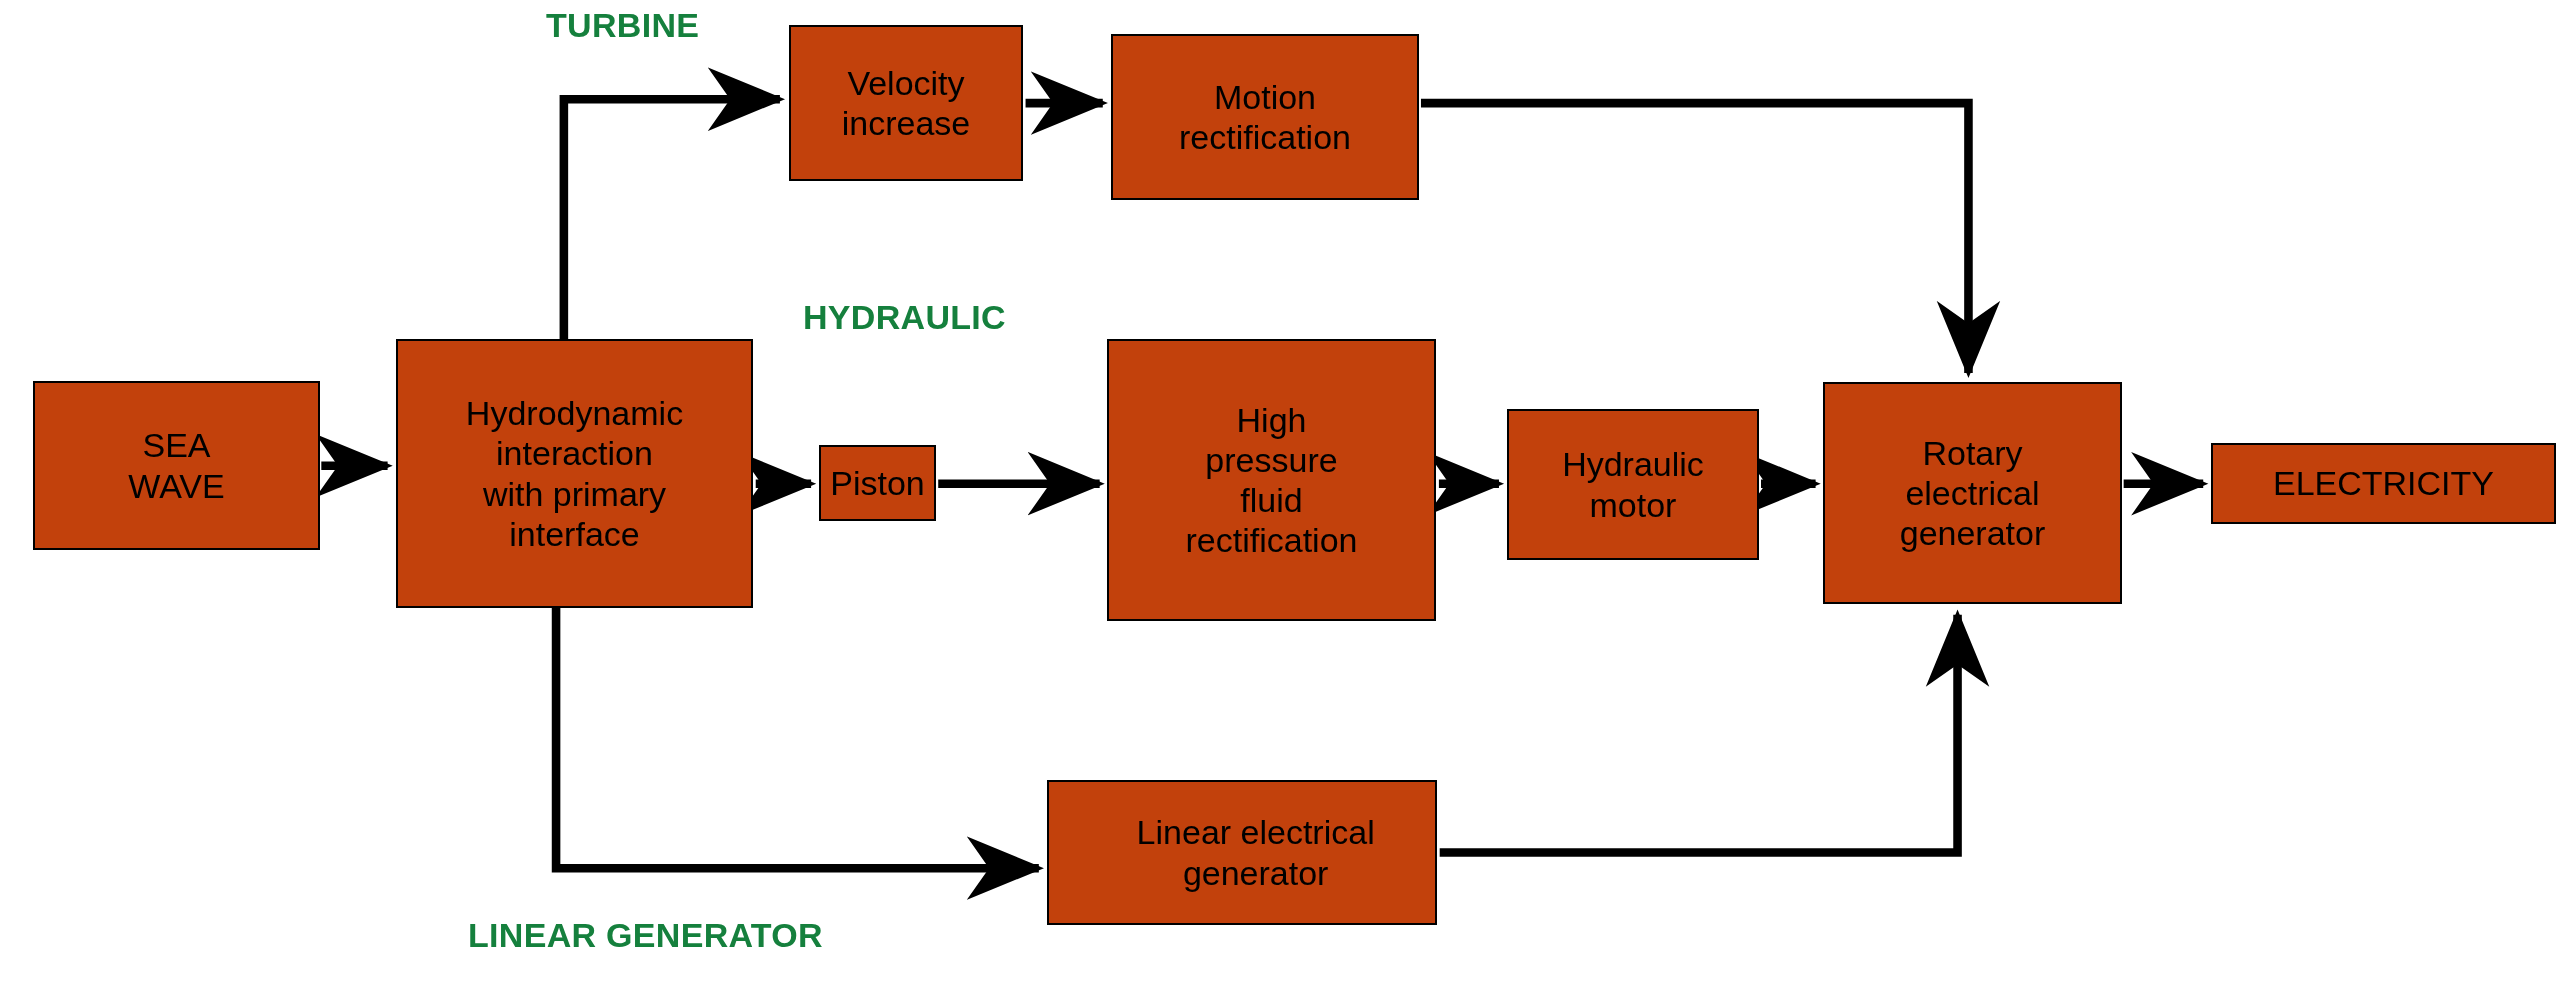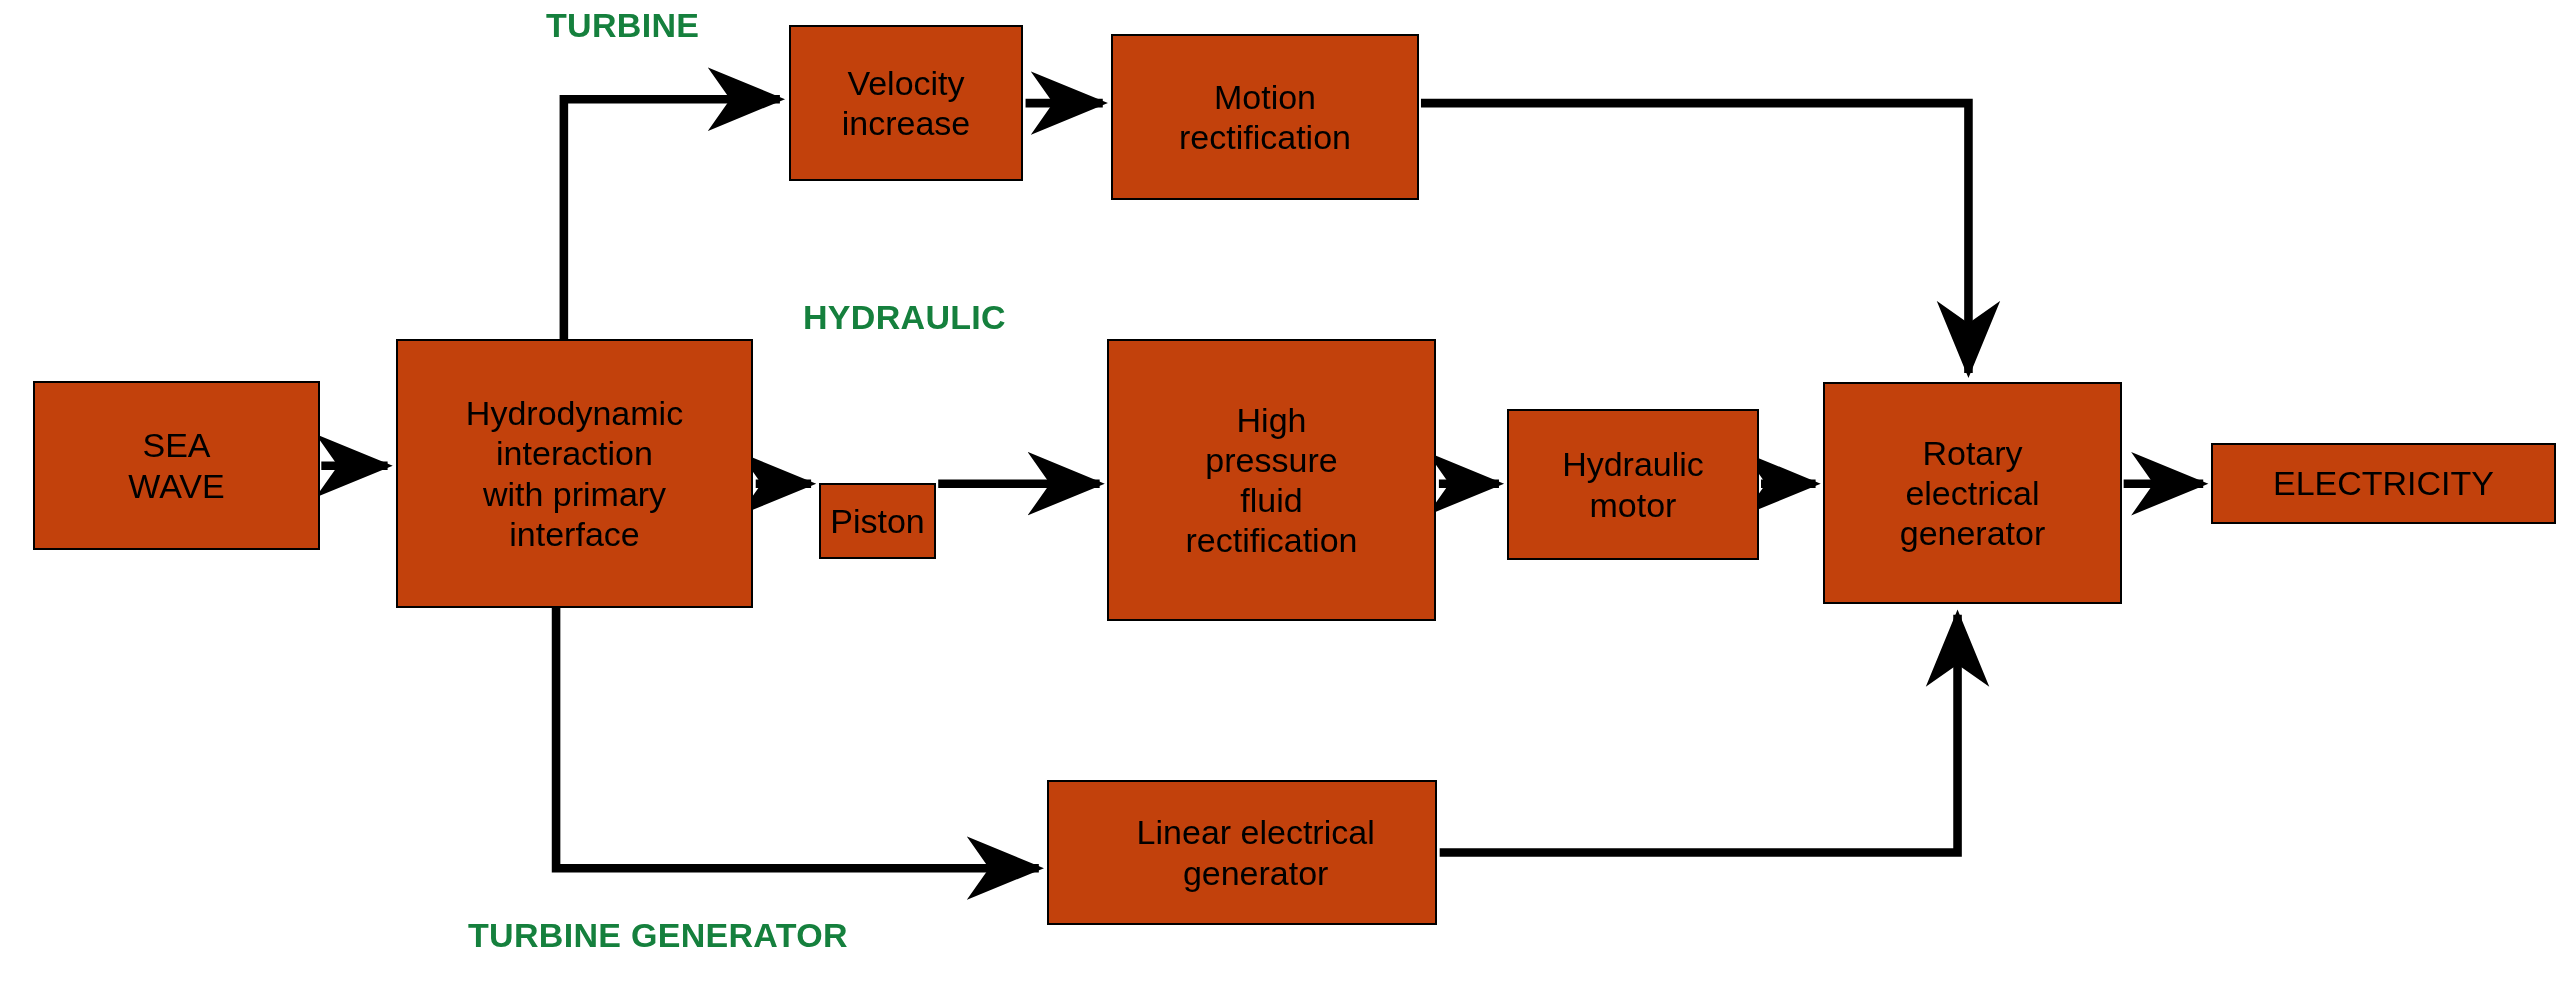--- a/index.html
+++ b/index.html
@@ -51,21 +51,21 @@
     font-weight: bold;
     letter-spacing: 0.3px;
     white-space: nowrap;
     z-index: 4;
   }
   
   #node-sea-wave            { left: 33px;   top: 381px;  width: 287px;  height: 169px; }
   #node-hydrodynamic        { left: 396px;  top: 339px;  width: 357px;  height: 269px; }
   #node-velocity-increase   { left: 789px; top: 25px;   width: 234px;  height: 156px; }
   #node-motion-rect         { left: 1111px; top: 34px;   width: 308px;  height: 166px; }
-  #node-piston              { left: 819px; top: 445px;  width: 117px;  height: 76px;  font-size: 34px; margin-top: 38px; }
+  #node-piston              { left: 819px; top: 445px;  width: 117px;  height: 76px;  font-size: 34px; }
   #node-hp-fluid            { left: 1107px; top: 339px;  width: 329px;  height: 282px; }
   #node-hydraulic-motor     { left: 1507px; top: 409px;  width: 252px;  height: 151px; }
   #node-rotary-gen          { left: 1823px; top: 382px;  width: 299px;  height: 222px; }
   #node-electricity         { left: 2211px; top: 443px;  width: 345px;  height: 81px; }
   #node-linear-gen          { left: 1047px; top: 780px; width: 390px;  height: 145px; padding-left: 32px; }
   
   #label-turbine   { left: 546px;  top: 6.2px;    }
   #label-hydraulic { left: 803px; top: 298px;  }
   #label-linear    { left: 468px;  top: 916px; }
 </style>
@@ -101,21 +101,21 @@
 
     <path d="M 713,778 L 713,1113 L 1332,1113" stroke="#000000" stroke-width="11" fill="none" marker-end="url(#ah)"></path>
 
     <path d="M 1846,1093 L 2510,1093 L 2510,788" stroke="#000000" stroke-width="11" fill="none" marker-end="url(#ah)"></path>
   </svg>
 
   <div class="group-label" id="label-turbine">TURBINE</div>
 
   <div class="group-label" id="label-hydraulic">HYDRAULIC</div>
 
-  <div class="group-label" id="label-linear">TURBINE GENERATOR</div>
+  <div class="group-label" id="label-linear">LINEAR GENERATOR</div>
 
   <div class="node" id="node-hydrodynamic">Hydrodynamic
 interaction
 with primary
 interface</div>
 
   <div class="node" id="node-sea-wave">SEA
 WAVE</div>
 
   <div class="node" id="node-velocity-increase">Velocity

